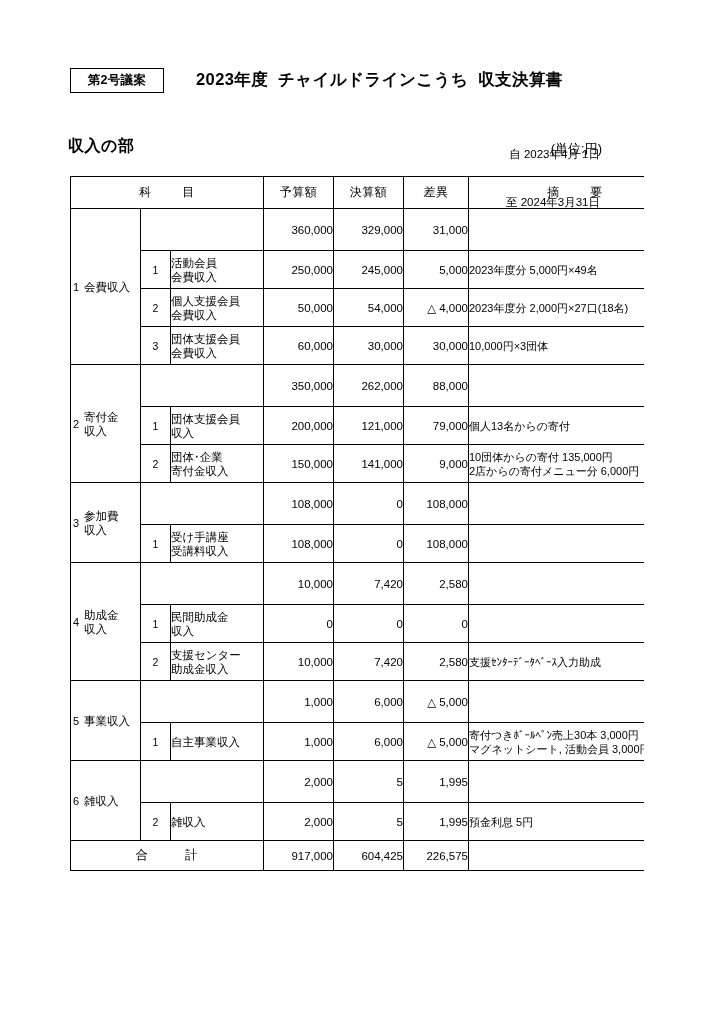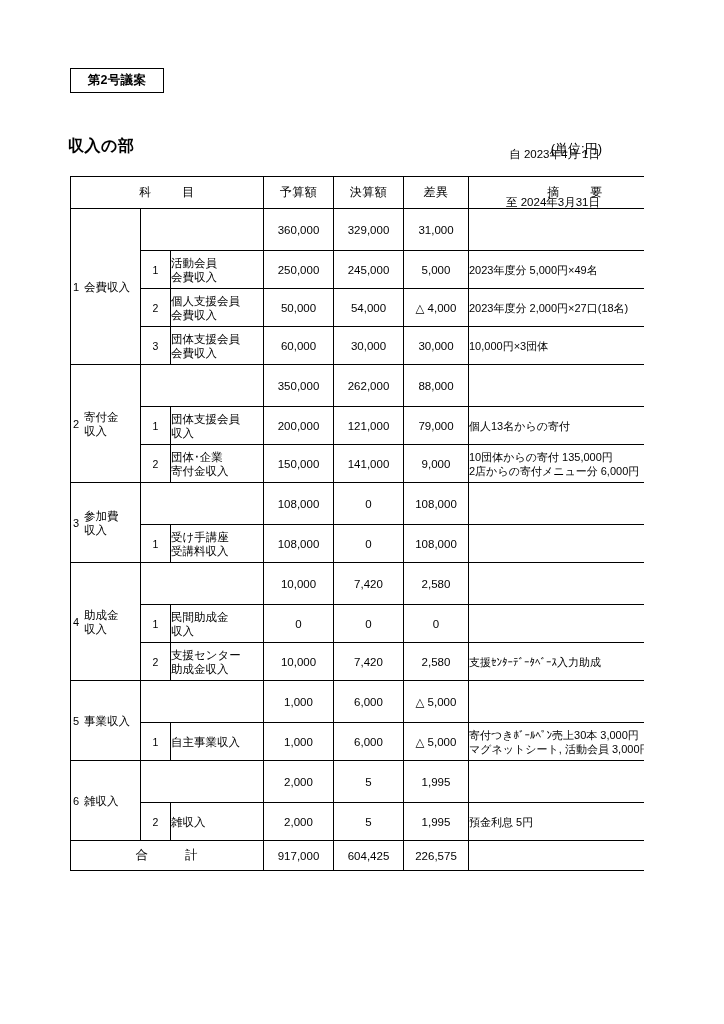--- a/index.html
+++ b/index.html
@@ -156,21 +156,21 @@
     font-size: 10.5px;
   }
   .subname-cell {
     padding-left: 12px;
     font-size: 11.5px;
     white-space: pre-line;
     line-height: 14px;
   }
 
   .num-cell {
-    text-align: center;
+    text-align: right;
     padding-right: 5px;
     font-size: 11.5px;
     font-variant-numeric: tabular-nums;
     white-space: pre;
   }
   .remark-cell {
     padding-left: 4px;
     font-size: 11px;
     white-space: pre-line;
     line-height: 14px;
@@ -189,20 +189,21 @@
     white-space: pre;
   }
 </style>
 </head>
 <body>
 
 <div class="page">
 
   <div class="header-row">
     <div class="proposal-box">第2号議案</div>
+    <div class="doc-title">2023年度  チャイルドラインこうち  収支決算書</div>
   </div>
 
   <div class="period">
     <div>自 2023年4月 1日</div>
     <div>至 2024年3月31日</div>
   </div>
 
   <div class="section-title">収入の部</div>
 
   <div class="unit-note">(単位:円)</div>

